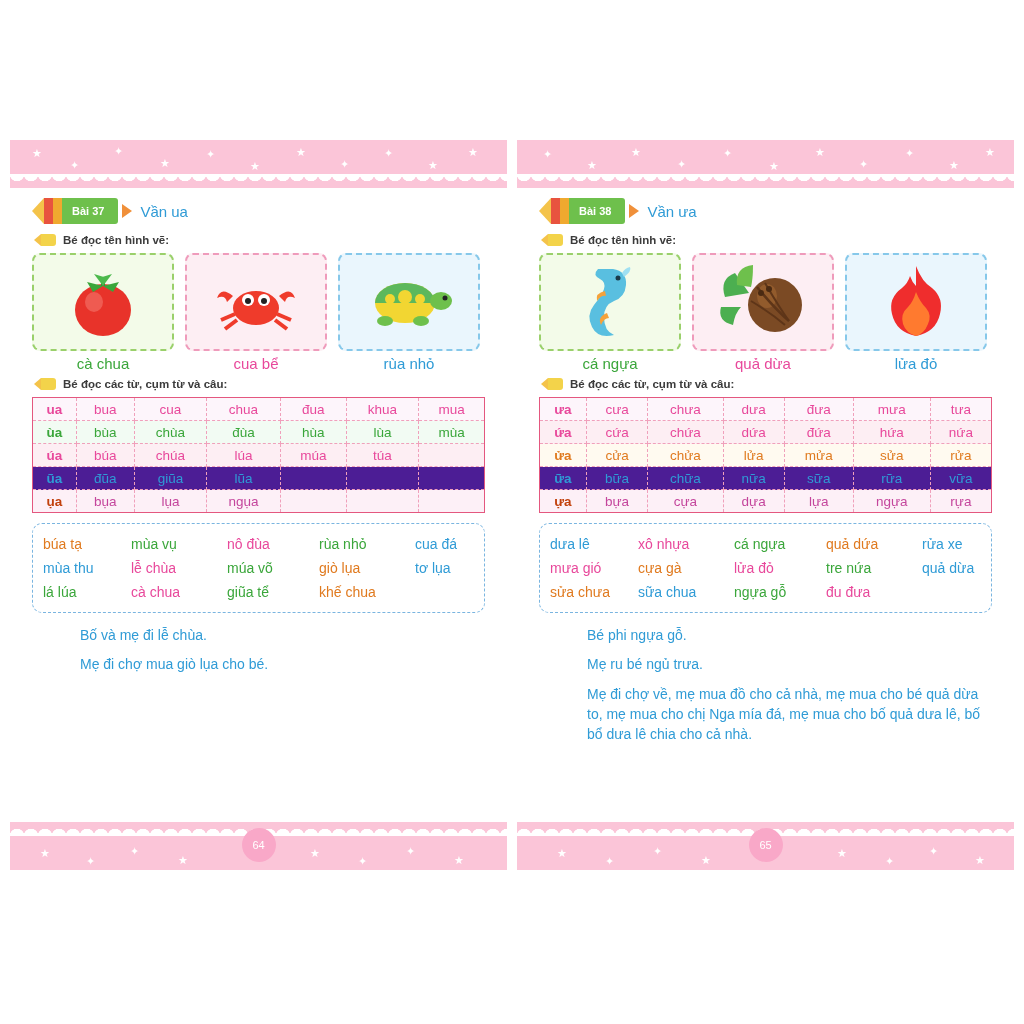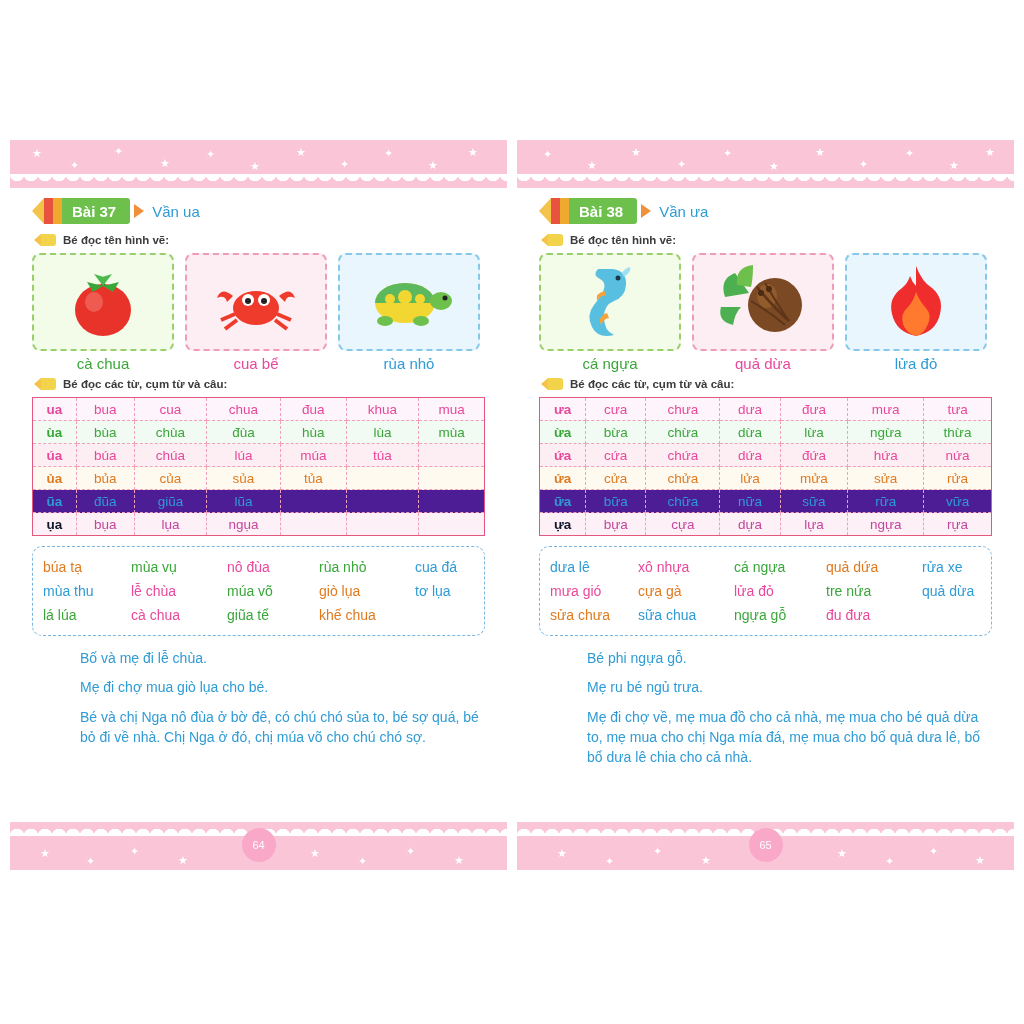--- a/index.html
+++ b/index.html
@@ -64,21 +64,21 @@
     width:0;height:0;border-top:13px solid transparent;border-bottom:13px solid transparent;
     border-right:12px solid #f4c34a;
   }
   .pencil .b1 { width:9px;height:26px;background:#e8533f; }
   .pencil .b2 { width:9px;height:26px;background:#f0a92f; }
   .pencil .body {
     height:26px; background:#6ec04c; display:flex; align-items:center;
     padding:0 14px 0 10px; border-radius:0 3px 3px 0;
   }
   .pencil .body .label {
-    color:#ffffff; font-weight:bold; font-size:15px;
+    color:#ffffff; font-weight:bold; font-size:11px;
     font-family:"Liberation Sans", sans-serif;
   }
   .arrow-tri {
     width:0;height:0;border-top:7px solid transparent;border-bottom:7px solid transparent;
     border-left:10px solid #f0903a; margin-left:-4px;
   }
   .van-label {
     color:#2f9bd6; font-size:15px; font-family:"Liberation Sans", sans-serif;
   }
 
@@ -133,21 +133,21 @@
   .syl-table tr.r1 td { background:#fdf5fb; color:#e8489b; }
   .syl-table tr.r2 td { background:#f2fbf3; color:#3aa63a; }
   .syl-table tr.r3 td { background:#fdeef3; color:#e8489b; }
   .syl-table tr.r4 td { background:#fffaf0; color:#e07a1f; }
   .syl-table tr.r5 td { background:#4c1d95; color:#2f9bd6; }
   .syl-table tr.r6 td { background:#fdf0f7; color:#c4459c; }
   .syl-table tr.r1 td.first { color:#e8489b; }
   .syl-table tr.r2 td.first { color:#3aa63a; }
   .syl-table tr.r4 td.first { color:#e07a1f; }
   .syl-table tr.r5 td.first { color:#2f9bd6; }
-  .syl-table tr.r6 td.first { color:#0f172a; }
+  .syl-table tr.r6 td.first { color:#c2410c; }
 
   
   .words-box {
     margin-top:10px; border:1.5px dashed #7ab5e0; border-radius:10px;
     padding:8px 10px; background:#ffffff;
   }
   .words-row { display:flex; }
   .words-row .w {
     font-size:14px; font-family:"Liberation Sans", sans-serif;
     padding:4px 0;
@@ -309,29 +309,20 @@
           </tr>
           <tr class="r3">
             <td class="first">úa</td>
             <td>búa</td>
             <td>chúa</td>
             <td>lúa</td>
             <td>múa</td>
             <td>túa</td>
             <td></td>
           </tr>
-          <tr class="r4">
-            <td class="first">ủa</td>
-            <td>bủa</td>
-            <td>của</td>
-            <td>sủa</td>
-            <td>tủa</td>
-            <td></td>
-            <td></td>
-          </tr>
           <tr class="r5">
             <td class="first">ũa</td>
             <td>đũa</td>
             <td>giũa</td>
             <td>lũa</td>
             <td></td>
             <td></td>
             <td></td>
           </tr>
           <tr class="r6">
@@ -366,21 +357,20 @@
             <span class="w col1 wp">cà chua</span>
             <span class="w col2 wg">giũa tể</span>
             <span class="w col3 wo">khế chua</span>
             <span class="w col4 wb"></span>
           </div>
         </div>
 
         <div class="sentences">
           <p>Bố và mẹ đi lễ chùa.</p>
           <p>Mẹ đi chợ mua giò lụa cho bé.</p>
-          <p>Bé và chị Nga nô đùa ở bờ đê, có chú chó sủa to, bé sợ quá, bé bỏ đi về nhà. Chị Nga ở đó, chị múa võ cho chú chó sợ.</p>
         </div>
       </div>
 
       <div class="band bottom">
         <div class="scallop"></div>
         <div class="stars">
           <span style="left:30px;top:26px;">★</span>
             <span style="left:76px;top:34px;">✦</span>
           <span style="left:120px;top:24px;">✦</span>
             <span style="left:168px;top:33px;">★</span>
@@ -486,29 +476,20 @@
           <tbody>
               <tr class="r1">
             <td class="first">ưa</td>
             <td>cưa</td>
             <td>chưa</td>
             <td>dưa</td>
             <td>đưa</td>
             <td>mưa</td>
             <td>tưa</td>
           </tr>
-          <tr class="r2">
-            <td class="first">ừa</td>
-            <td>bừa</td>
-            <td>chừa</td>
-            <td>dừa</td>
-            <td>lừa</td>
-            <td>ngừa</td>
-            <td>thừa</td>
-          </tr>
           <tr class="r3">
             <td class="first">ứa</td>
             <td>cứa</td>
             <td>chứa</td>
             <td>dứa</td>
             <td>đứa</td>
             <td>hứa</td>
             <td>nứa</td>
           </tr>
           <tr class="r4">

